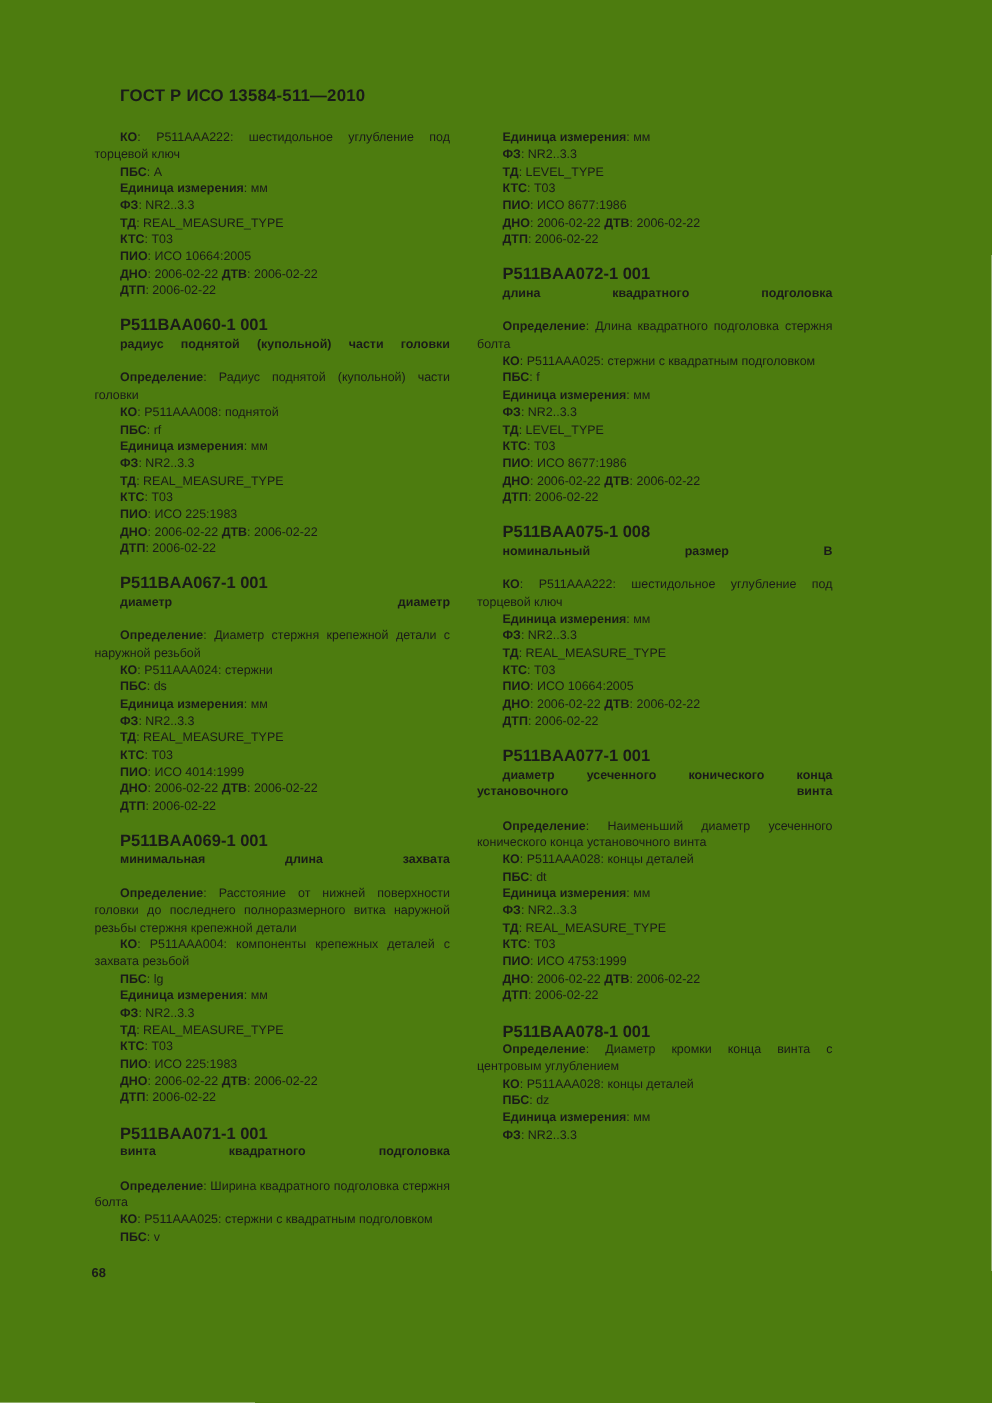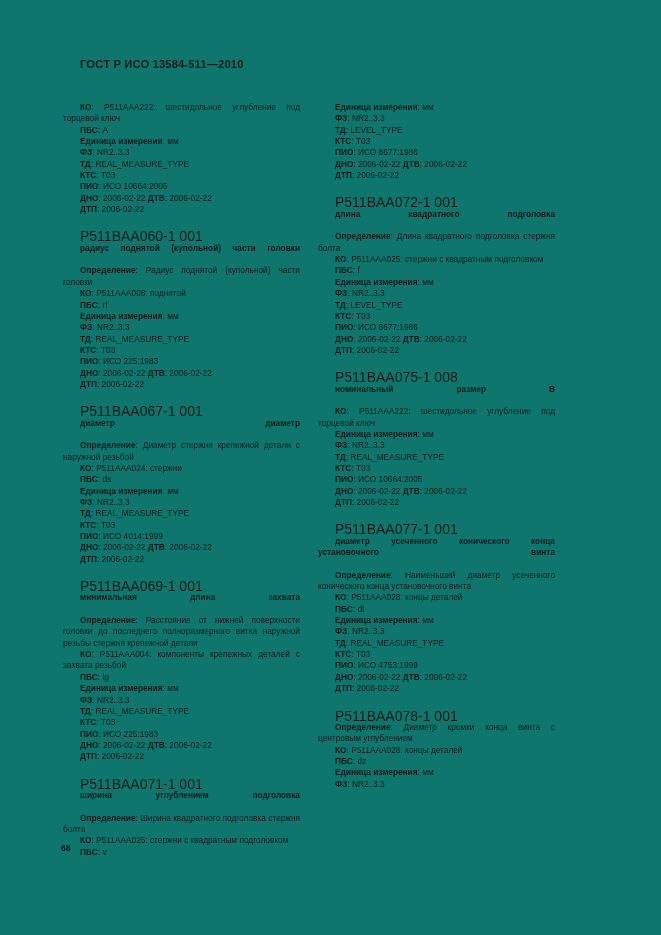--- a/index.html
+++ b/index.html
@@ -13,21 +13,21 @@
     position: relative;
     font-family: "Liberation Sans", sans-serif;
     color: #1a1a1a;
     overflow: hidden;
   }
   .page {
     position: absolute;
     left: 0; top: 0;
     width: 661px;
     height: 935px;
-    background: #0f766e;
+    background: #4d7c0f;
   }
   .header {
     position: absolute;
     left: 80px;
     top: 58px;
     font-size: 11.2px;
     font-weight: bold;
     letter-spacing: 0.15px;
     white-space: nowrap;
   }
@@ -38,40 +38,39 @@
     width: 537px;
     display: flex;
     gap: 18px;
   }
   .col {
     width: 237px;
     flex: 0 0 237px;
   }
   .entry {
     margin-bottom: 13px;
-    margin-top: 16px;
   }
   .entry:last-child { margin-bottom: 0; }
 
   .line {
     font-size: 8.3px;
     line-height: 11.35px;
     text-align: justify;
     text-justify: inter-word;
     margin: 0;
     word-spacing: 0px;
   }
   
   .indent {
     text-indent: 17px;
   }
   .code {
-    font-size: 14px;
+    font-size: 11px;
     line-height: 11.35px;
-    font-weight: normal;
+    font-weight: bold;
     text-indent: 17px;
     margin: 0;
     white-space: nowrap;
   }
   .term {
     font-size: 8.3px;
     line-height: 11.35px;
     font-weight: bold;
     text-indent: 17px;
     margin: 0;
@@ -151,21 +150,21 @@
           <p class="line indent nojust"><b class="k">Единица измерения</b><span>: </span><span class="val">мм</span></p>
           <p class="line indent nojust"><b class="k">ФЗ</b><span>: </span><span class="val">NR2..3.3</span></p>
           <p class="line indent nojust"><b class="k">ТД</b><span>: </span><span class="val">REAL_MEASURE_TYPE</span></p>
           <p class="line indent nojust"><b class="k">КТС</b><span>: </span><span class="val">T03</span></p>
           <p class="line indent nojust"><b class="k">ПИО</b><span>: </span><span class="val">ИСО 225:1983</span></p>
           <p class="line indent nojust"><b class="k">ДНО</b><span>: </span><span class="val">2006-02-22</span><span> </span><b class="k">ДТВ</b><span>: </span><span class="val">2006-02-22</span></p>
           <p class="line indent nojust"><b class="k">ДТП</b><span>: </span><span class="val">2006-02-22</span></p>
         </div>
         <div class="entry">
           <p class="code">P511BAA071-1 001</p>
-          <p class="term">ширина углублением подголовка</p>
+          <p class="term">винта квадратного подголовка</p>
           <p class="line indent nojust"><b class="k">Определение</b><span>: </span><span class="val">Ширина квадратного подголовка стержня болта</span></p>
           <p class="line indent nojust"><b class="k">КО</b><span>: </span><span class="val">P511AAA025: стержни с квадратным подголовком</span></p>
           <p class="line indent nojust"><b class="k">ПБС</b><span>: </span><span class="val">v</span></p>
         </div>
       </div>
     <div class="col" id="right-column">
         <div class="entry">
           <p class="line indent nojust"><b class="k">Единица измерения</b><span>: </span><span class="val">мм</span></p>
           <p class="line indent nojust"><b class="k">ФЗ</b><span>: </span><span class="val">NR2..3.3</span></p>
           <p class="line indent nojust"><b class="k">ТД</b><span>: </span><span class="val">LEVEL_TYPE</span></p>

